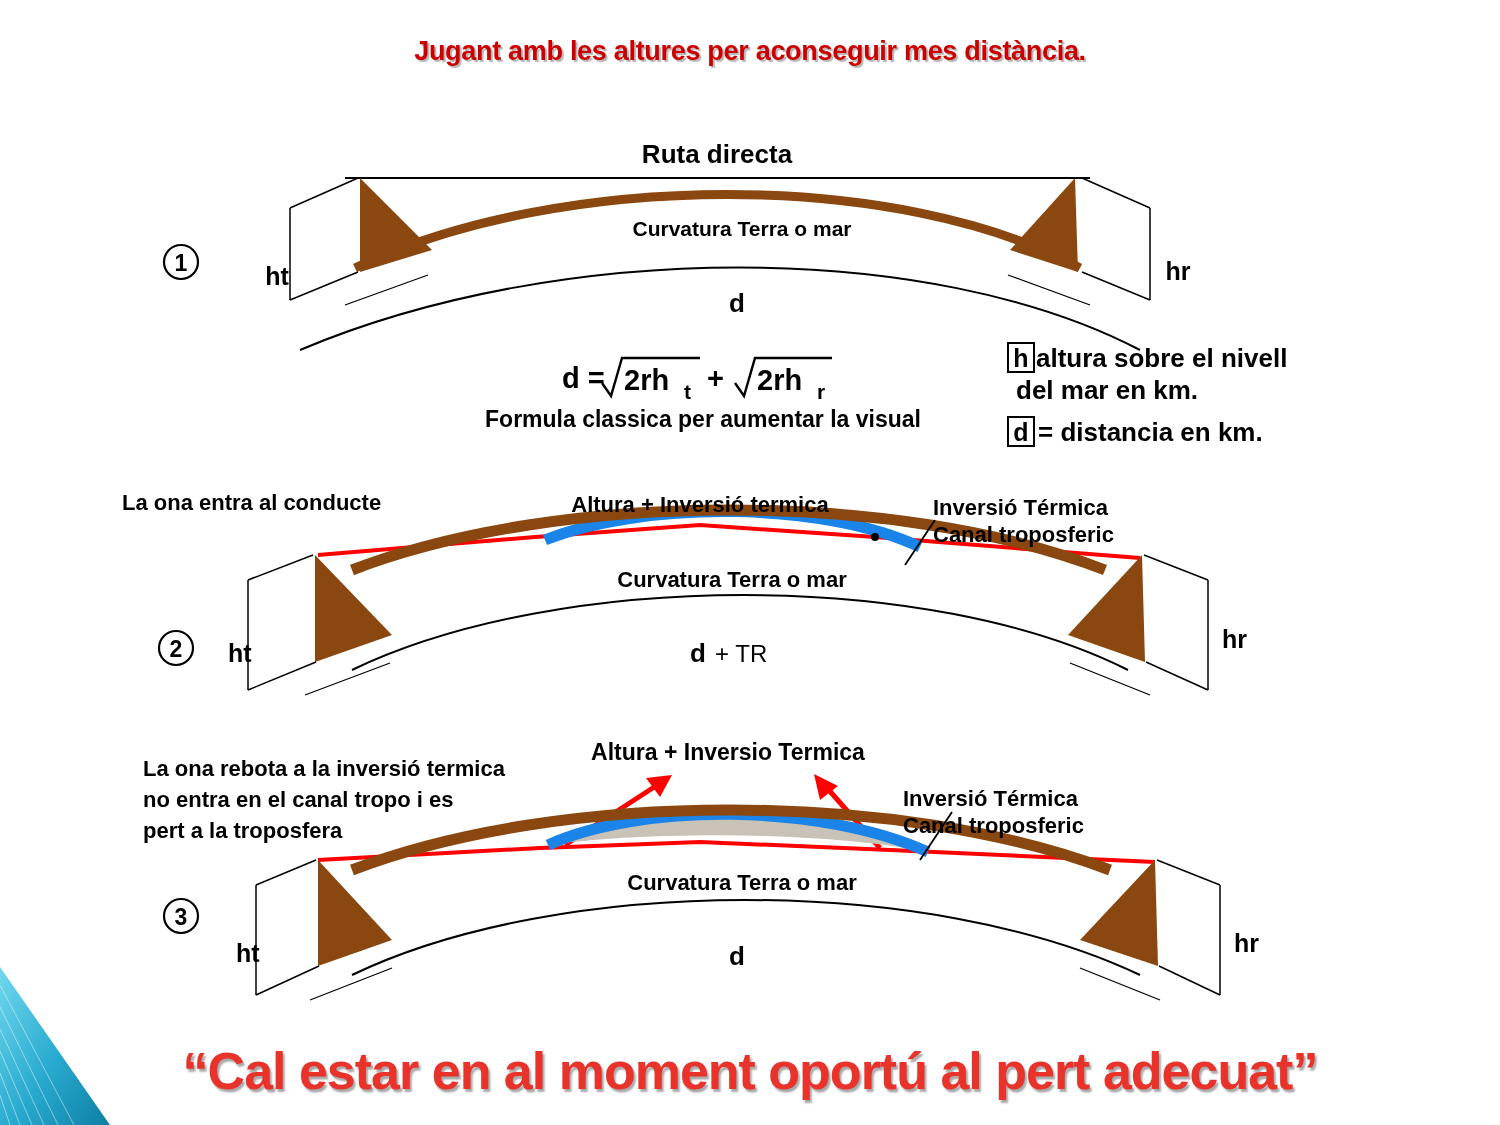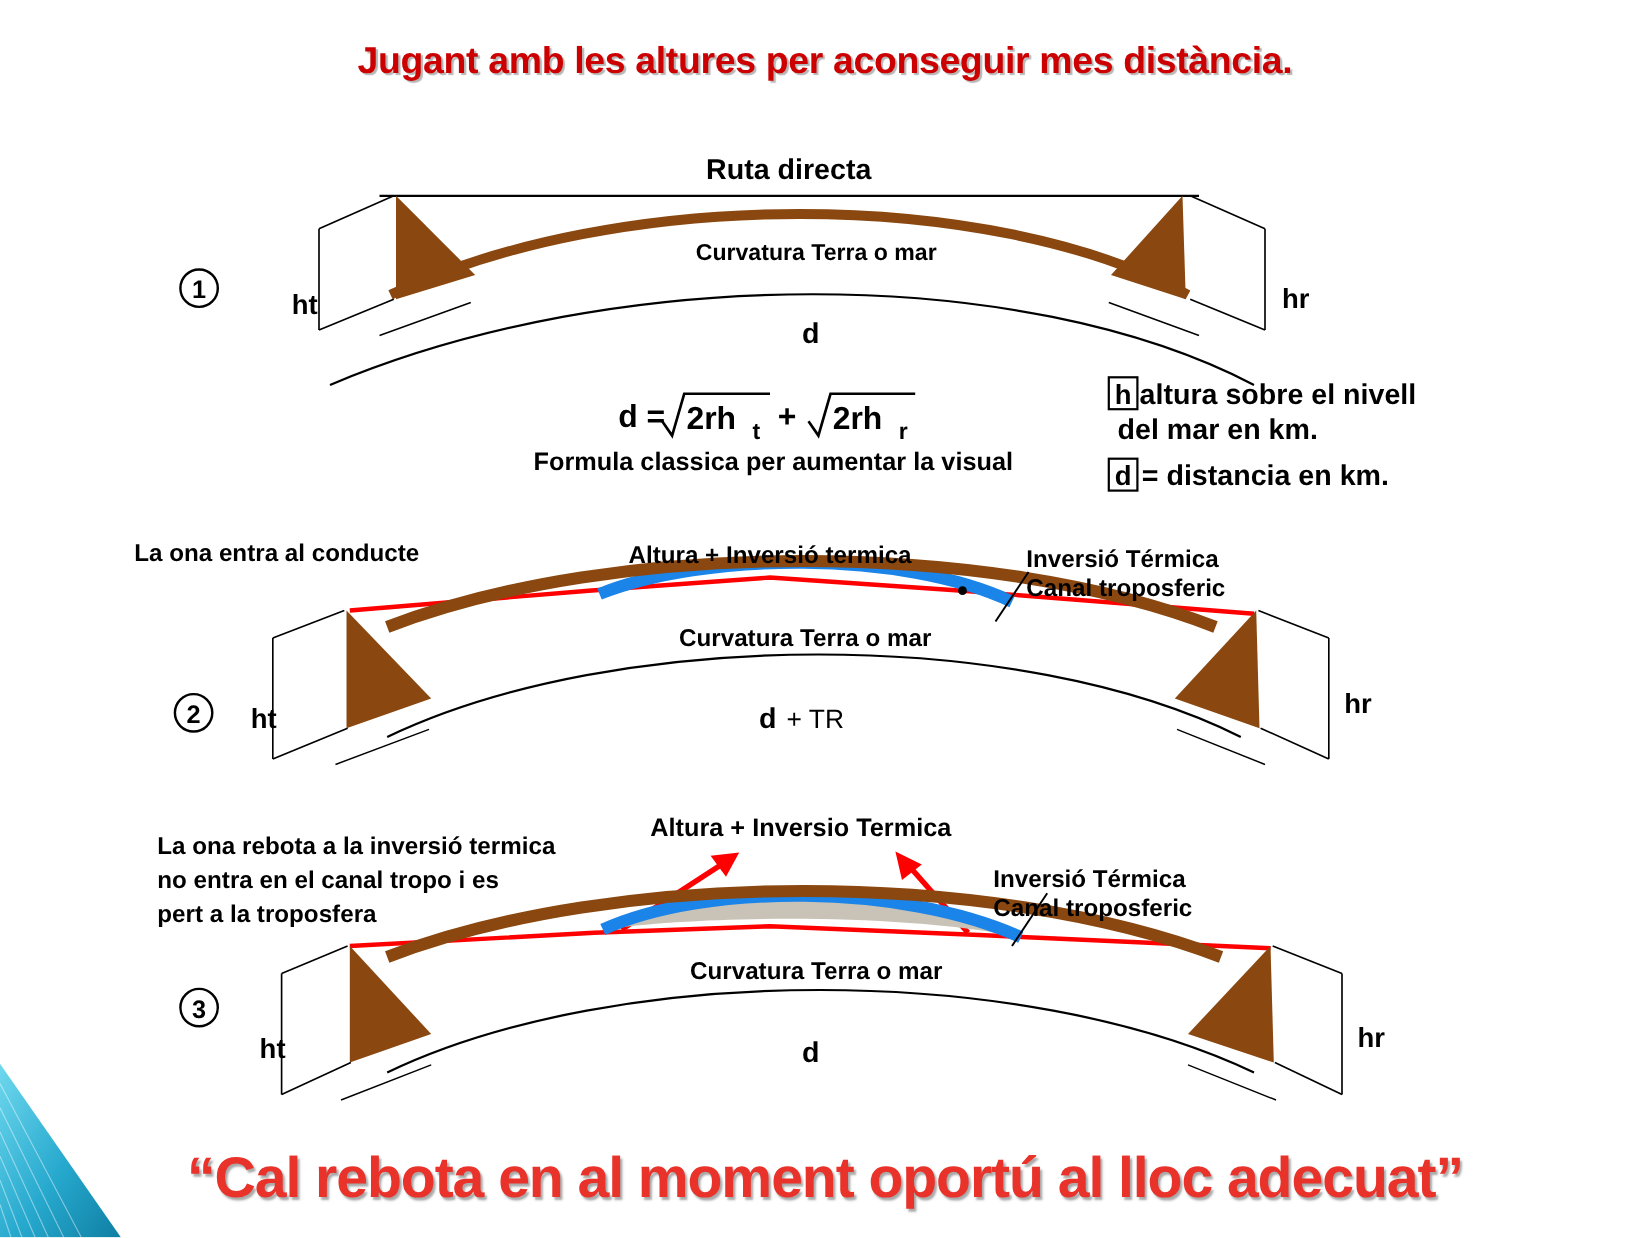--- a/index.html
+++ b/index.html
@@ -19,21 +19,21 @@
     inset: 0;
     background: #ffffff;
   }
   
   .title {
     position: absolute;
     top: 36px;
     left: 0;
     width: 100%;
     text-align: center;
-    font-size: 34px;
+    font-size: 27px;
     font-weight: bold;
     color: #cc0000;
     letter-spacing: -0.3px;
     text-shadow: 2px 2px 1px rgba(120,120,120,0.55);
   }
   .footer {
     position: absolute;
     bottom: 24px;
     left: 0;
     width: 100%;
@@ -236,15 +236,15 @@
     <g stroke="#ffffff" stroke-width="1" opacity="0.45">
       <line x1="0" y1="40" x2="74" y2="180"></line>
       <line x1="0" y1="62" x2="58" y2="180"></line>
       <line x1="0" y1="84" x2="44" y2="180"></line>
       <line x1="0" y1="106" x2="32" y2="180"></line>
       <line x1="0" y1="128" x2="20" y2="180"></line>
       <line x1="0" y1="150" x2="10" y2="180"></line>
     </g>
   </svg>
 
-  <div class="footer">“Cal rebota en al moment oportú al lloc adecuat”</div>
+  <div class="footer">“Cal estar en al moment oportú al pert adecuat”</div>
 
 </div>
 
 </body></html>

